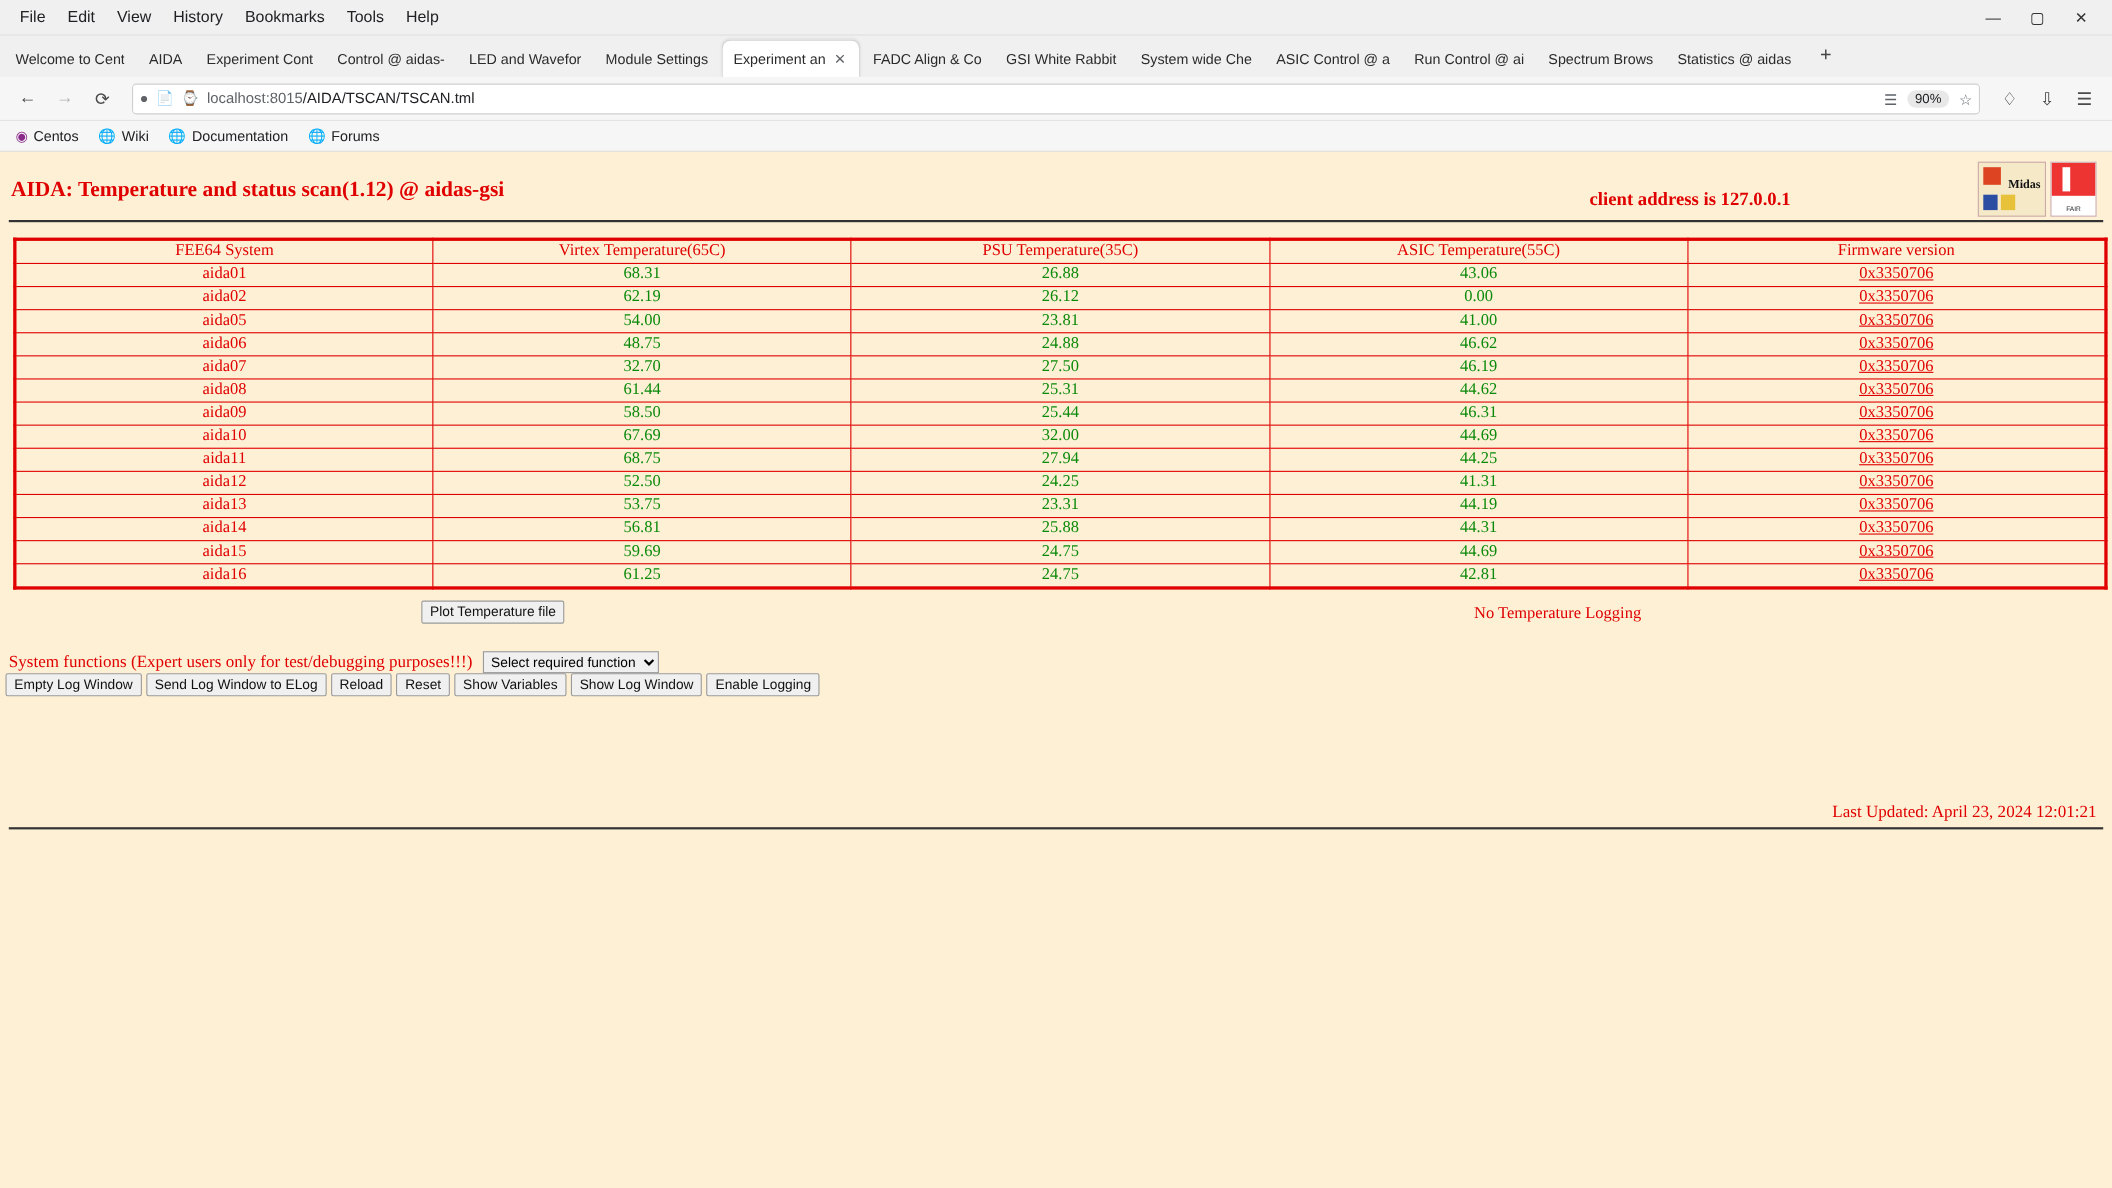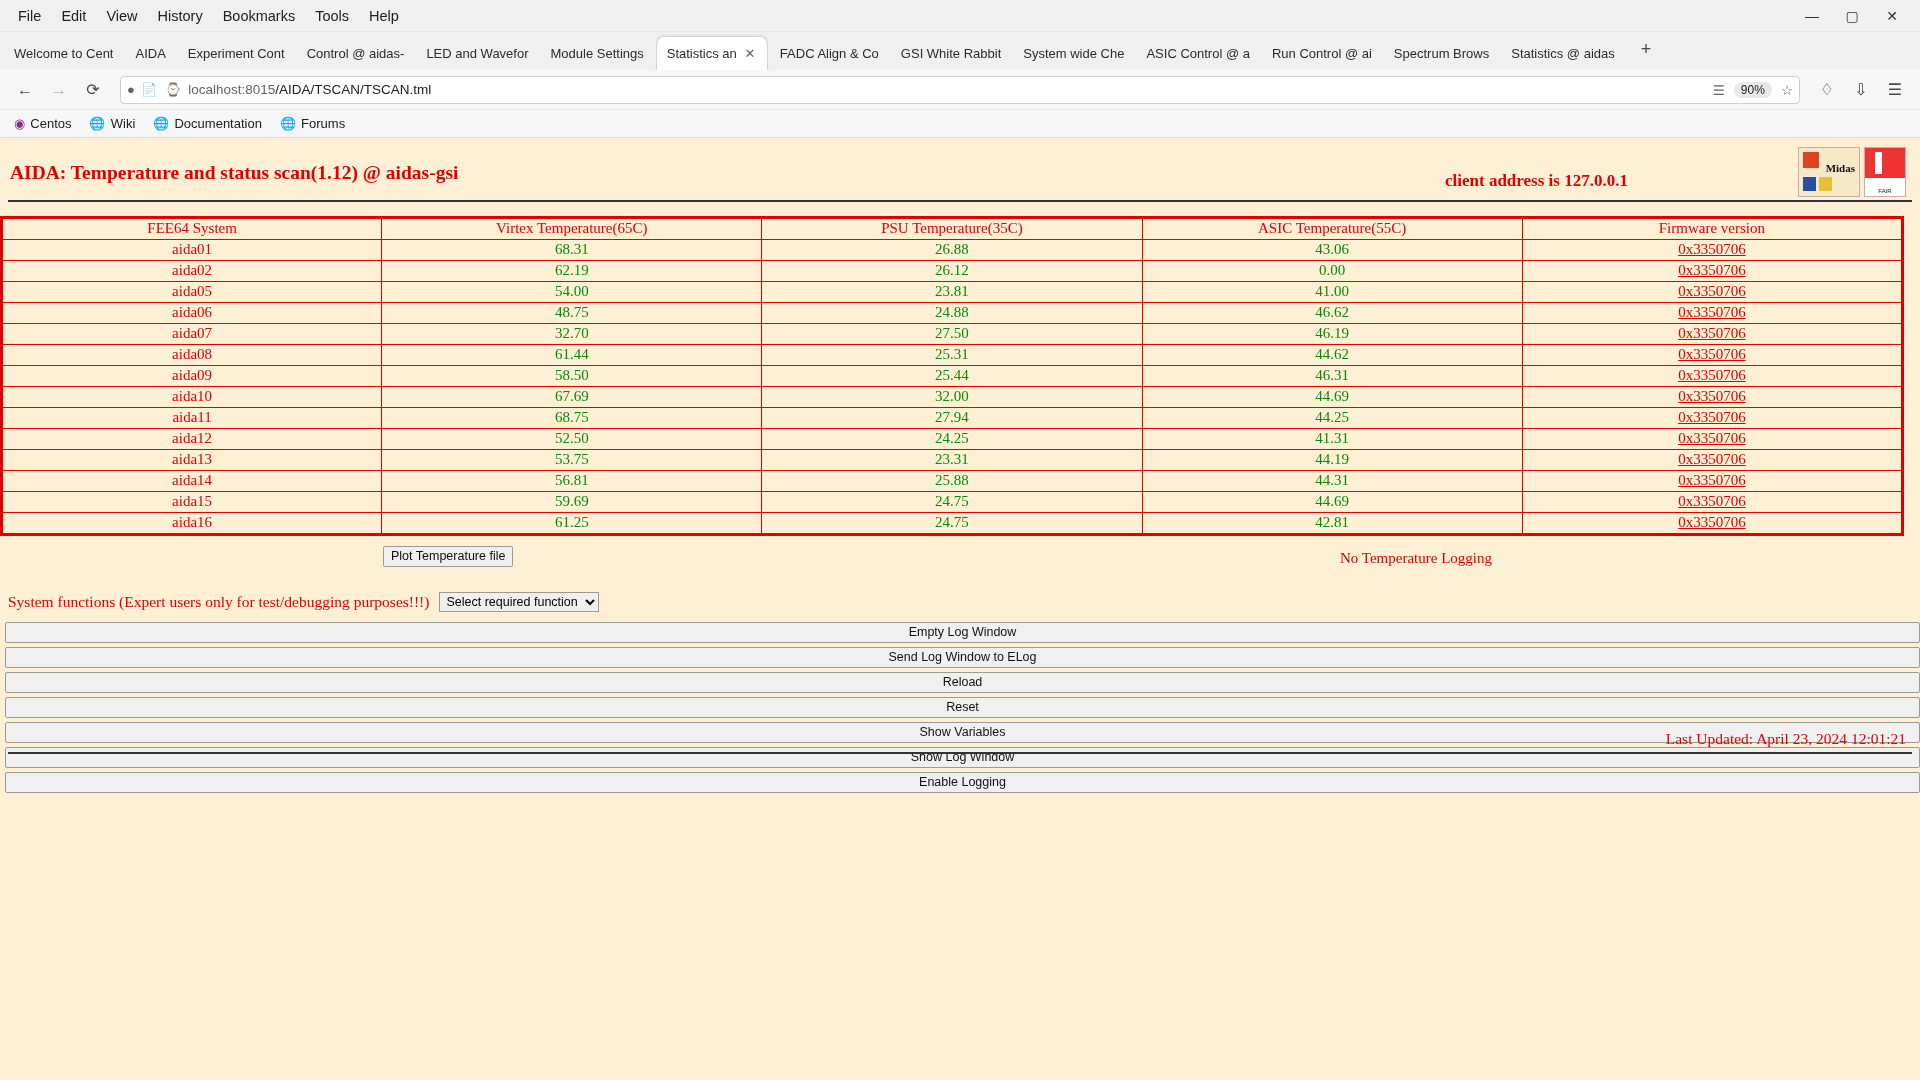--- a/index.html
+++ b/index.html
@@ -155,21 +155,21 @@
   .logo-fair .f-txt { position:absolute; bottom:2px; left:0; width:100%; text-align:center; font-size:6px; color:#222; }
 
   hr.rule {
     border: none; border-top: 2px solid #333;
     margin: 16px 8px 14px 8px;
   }
 
   table.tscan {
     border-collapse: collapse;
     width: calc(100% - 16px);
-    margin: 0 0;
+    margin: 0 12px;
     border: 3px solid #e00000;
     background: #fdf0d5;
     font-family: "Liberation Serif", serif;
   }
   table.tscan th, table.tscan td {
     border: 1px solid #e00000;
     text-align: center;
     font-size: 15px;
     padding: 1px 0 2px 0;
     height: 20px;
@@ -208,22 +208,21 @@
     color: #e00000; font-size: 15.5px; font-family: "Liberation Serif", serif;
   }
   select.func {
     font-size: 12.5px; font-family: "Liberation Sans", sans-serif;
     border: 1px solid #9a9a9a; background: #f0f0f0;
     padding: 1px 2px; width: 160px;
   }
 
   .btnrow {
     display: flex; gap: 4px;
-    margin: 10px 0 0 5px;
-    flex-direction: column;
+    margin: 0 0 0 5px;
   }
 
   .last-updated {
     position: absolute;
     right: 14px;
     top: 592px;
     color: #e00000;
     font-size: 15.5px;
     font-family: "Liberation Serif", serif;
   }
@@ -265,21 +264,21 @@
     <div class="tab">
         <span class="tab-label">Control @ aidas-</span>
       </div>
     <div class="tab">
         <span class="tab-label">LED and Wavefor</span>
       </div>
     <div class="tab">
         <span class="tab-label">Module Settings</span>
       </div>
     <div class="tab active">
-      <span class="tab-label">Statistics an</span>
+      <span class="tab-label">Experiment an</span>
       <span class="tab-close">✕</span>
     </div>
     <div class="tab">
         <span class="tab-label">FADC Align &amp; Co</span>
       </div>
     <div class="tab">
         <span class="tab-label">GSI White Rabbit</span>
       </div>
     <div class="tab">
         <span class="tab-label">System wide Che</span>

